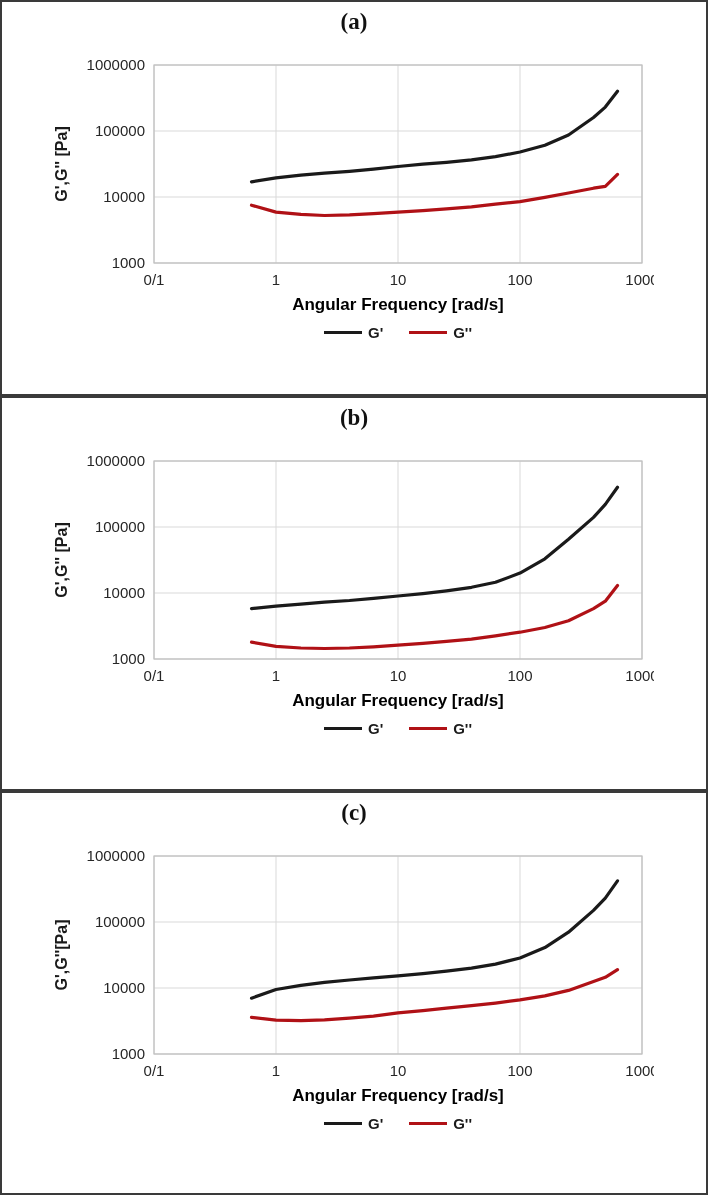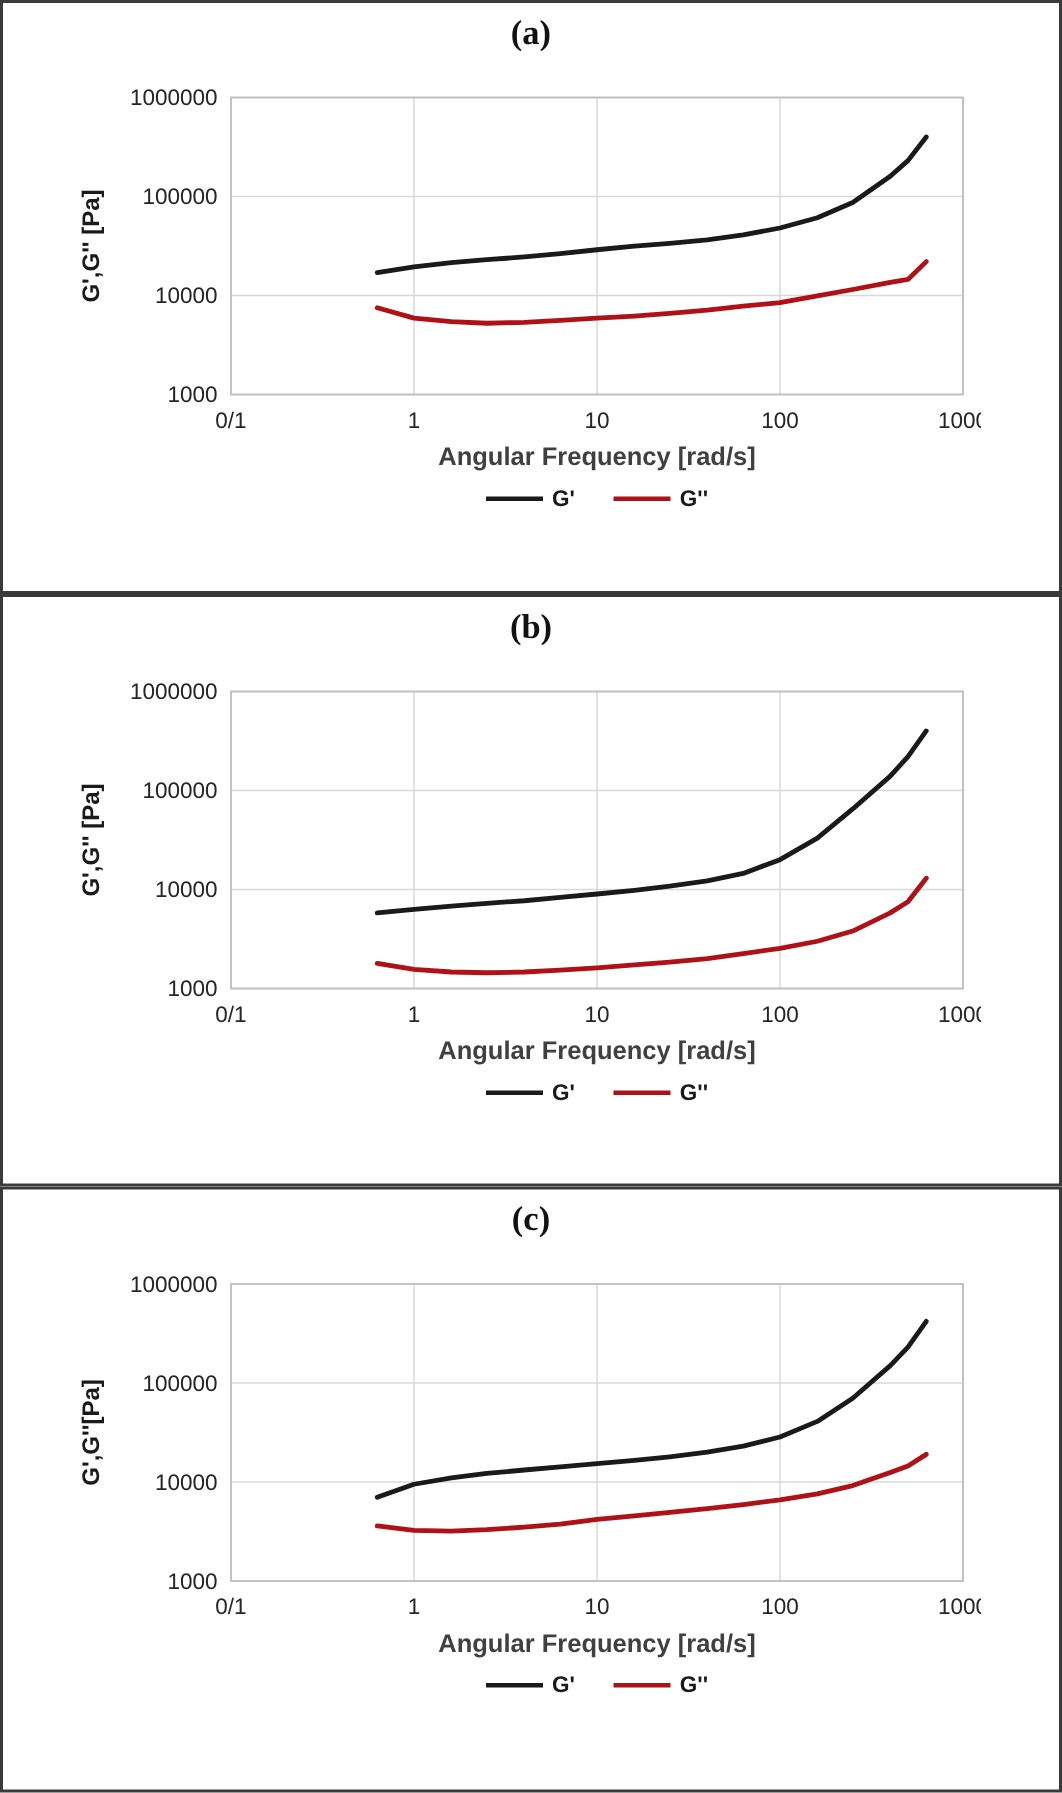--- a/index.html
+++ b/index.html
@@ -51,21 +51,21 @@
     fill:#262626;
   }
   .xlabel-row{
     width:600px;margin:0 auto;
     padding-left:88px;box-sizing:border-box;
     display:flex;justify-content:center;
   }
   .xlabel{
     font-weight:bold;
     font-size:17px;
-    color:#404040;
+    color:#000000;
   }
   .legend-row{
     width:600px;margin:9px auto 0 auto;
     padding-left:88px;box-sizing:border-box;
     display:flex;justify-content:center;align-items:center;gap:26px;
   }
   .legend-entry{display:flex;align-items:center;gap:6px;}
   .legend-swatch{width:38px;height:3px;display:inline-block;}
   .legend-label{font-weight:bold;font-size:15px;color:#1a1a1a;}
 </style>

